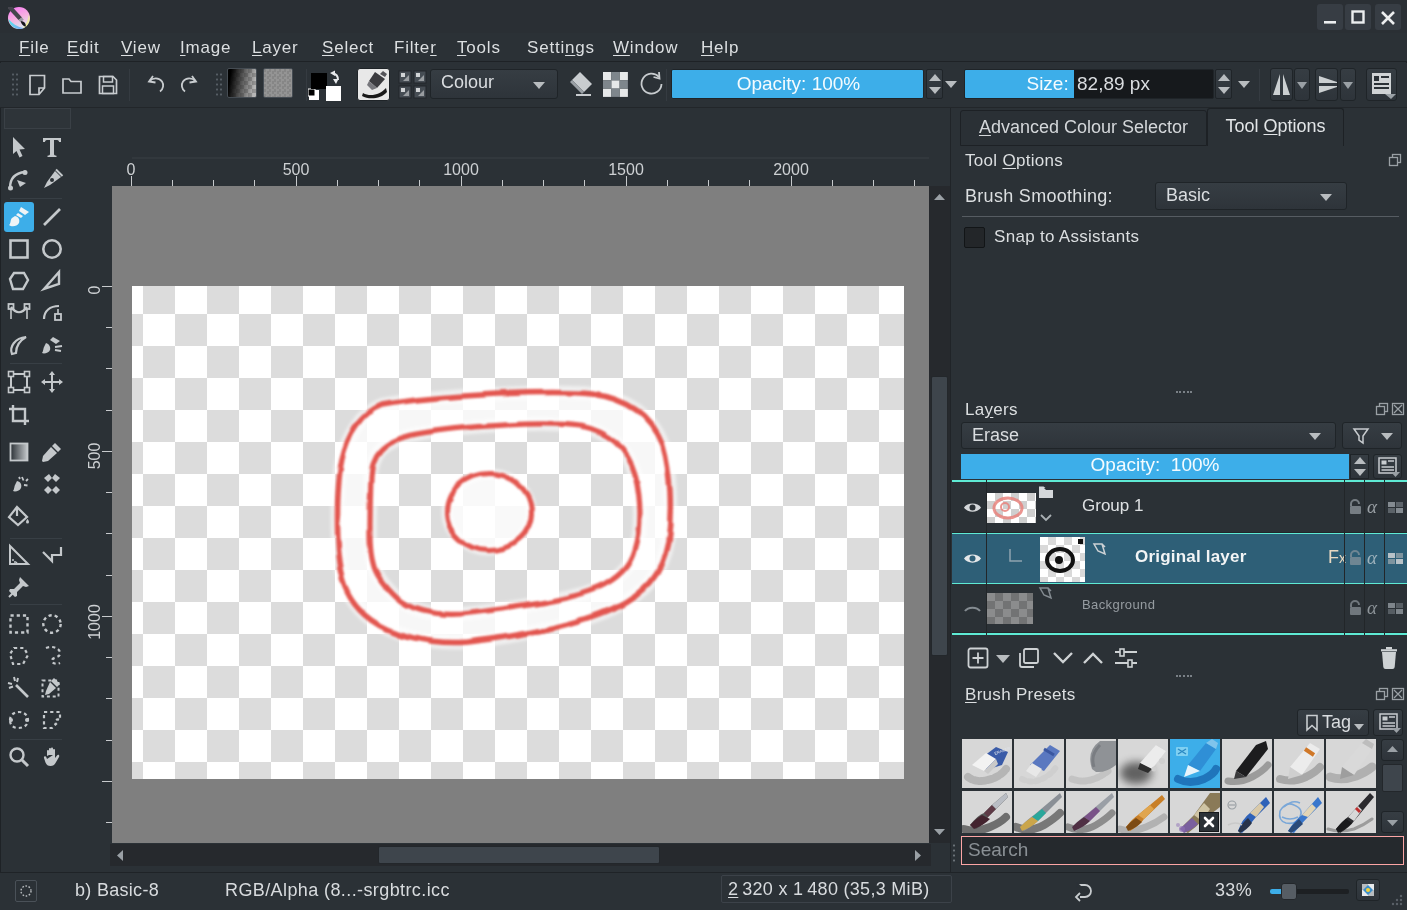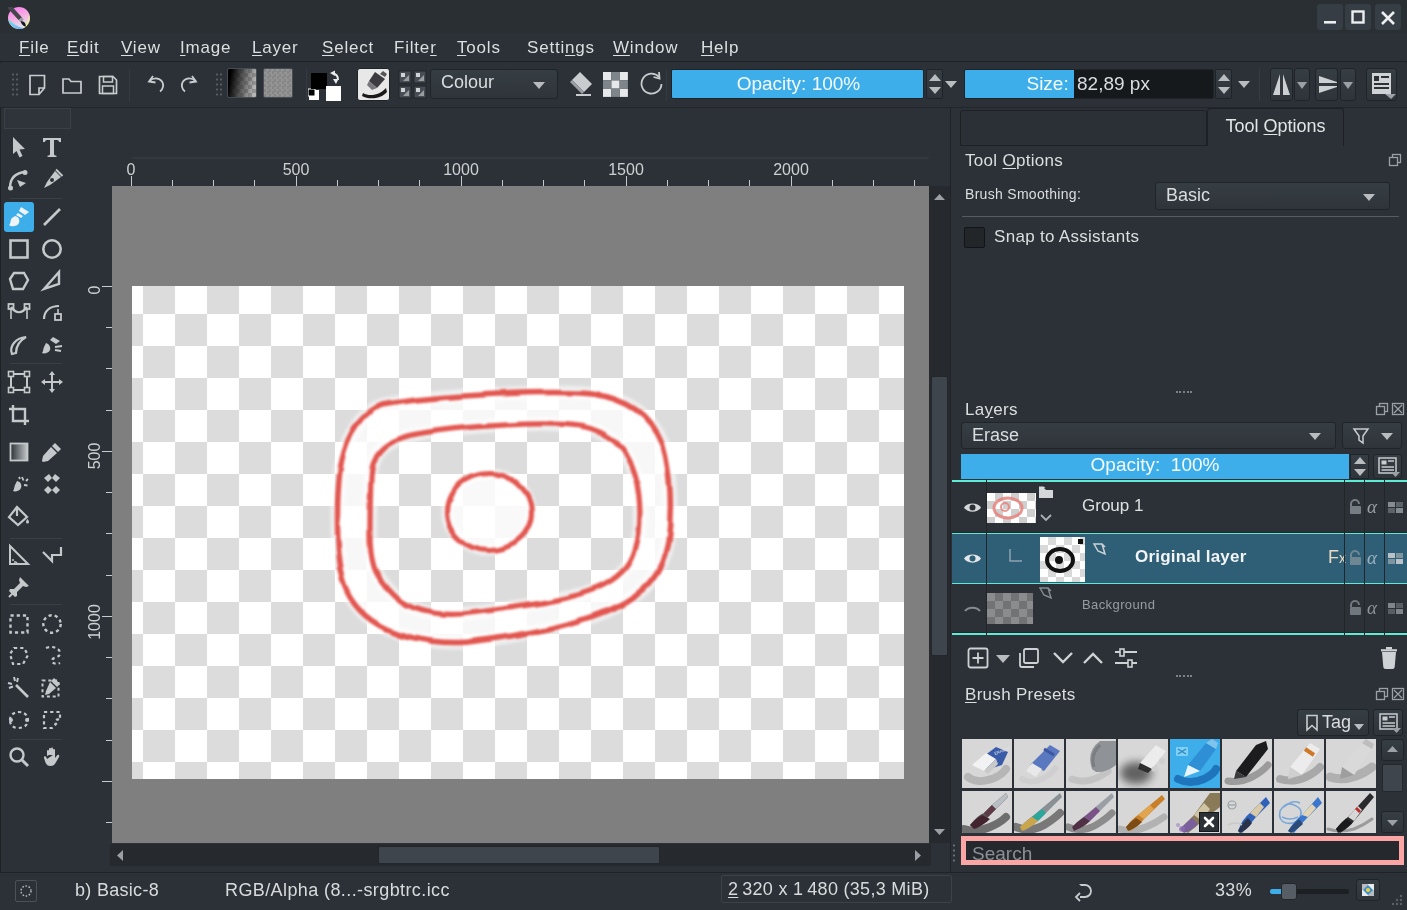--- a/index.html
+++ b/index.html
@@ -37,21 +37,21 @@
 #canvas { left:44px; top:178px; width:772px; height:493px; overflow:hidden;
   background-color:#fff;
   background-image:conic-gradient(#dcdcdc 90deg, #ffffff 90deg 180deg, #dcdcdc 180deg 270deg, #ffffff 270deg);
   background-size:64px 64px; background-position:-21px -4px; }
 
 .sbtrack { position:absolute; background:#26292d; }
 .sbthumb { position:absolute; background:#3e454c; border:1px solid #23272b; border-radius:2px; }
 
 #panel { left:950px; top:108px; width:457px; height:764px; background:#2b3136; border-left:1px solid #202428; }
 .dtitle { position:absolute; font-size:17px; letter-spacing:0.3px; color:#dcdfe1; }
-.field { position:absolute; background:#25292d; border:5px solid #fca5a5; }
+.field { position:absolute; background:#25292d; border:1px solid #fca5a5; }
 
 #layerlist { position:absolute; left:1px; top:372px; width:456px; height:155px; background:#5eead4; }
 .lrow { position:absolute; left:0; width:456px; }
 
 .tile { position:absolute; width:50px; background:#d7d7d7; overflow:hidden; }
 
 #statusbar { left:0; top:872px; width:1407px; height:38px; background:#2b3136; border-top:1px solid #1f2327; font-size:17px; letter-spacing:0.3px; }
 </style>
 </head>
 <body>
@@ -559,30 +559,31 @@
   <svg class="abs" style="left:821px;top:739px" width="17" height="17">
       <path d="M6 3 L12 8.5 L6 14 Z" fill="#9aa0a5"></path>
     </svg>
 </div>
 
 <div id="panel" class="abs">
   <div class="abs" style="left:1px;top:377px;width:3px;height:28px;background-image:radial-gradient(circle,#6b7278 1px,transparent 1.2px);background-size:4px 5px"></div>
   <div class="abs" style="left:1px;top:735px;width:3px;height:20px;background-image:radial-gradient(circle,#6b7278 1px,transparent 1.2px);background-size:4px 5px"></div>
 
   <div class="abs" style="left:9px;top:2px;width:247px;height:36px;background:#2a3035;border:1px solid #1d2125;border-radius:3px 3px 0 0"></div>
+  <div class="abs" style="left:9px;top:2px;width:247px;height:35px;text-align:center;padding-top:7px;font-size:18px;color:#d4d7da"><u>A</u>dvanced Colour Selector</div>
   <div class="abs" style="left:256px;top:0;width:137px;height:38px;background:#2b3136;border:1px solid #1d2125;border-bottom:none;border-radius:3px 3px 0 0"></div>
   <div class="abs" style="left:256px;top:8px;width:137px;text-align:center;font-size:18px;color:#e2e5e7">Tool <u>O</u>ptions</div>
 
   <div class="dtitle" style="left:14px;top:43px">Tool <u>O</u>ptions</div>
   <svg class="abs" style="left:437px;top:45px" width="14" height="14" viewBox="0 0 14 14">
       <rect x="4.5" y="1.5" width="8" height="8" fill="none" stroke="#9aa0a5" stroke-width="1.3"></rect>
       <rect x="1.5" y="4.5" width="8" height="8" fill="#2b3136" stroke="#9aa0a5" stroke-width="1.3"></rect>
     </svg>
-  <div class="abs" style="left:14px;top:78px;font-size:14px;letter-spacing:0.3px;color:#dcdfe1">Brush Smoothing:</div>
-  <div class="combo" style="left:204px;top:74px;width:235px;height:28px">
+  <div class="abs" style="left:14px;top:78px;font-size:18px;letter-spacing:0.3px;color:#dcdfe1">Brush Smoothing:</div>
+  <div class="combo" style="left:204px;top:74px;width:192px;height:28px">
     <div class="ctext" style="top:2px">Basic</div>
     <div class="carrow" style="right:14px;top:11px"></div>
   </div>
   <div class="abs" style="left:11px;top:108px;width:437px;height:1px;background:#565c62"></div>
   <div class="abs" style="left:13px;top:119px;width:21px;height:21px;background:#232629;border:1px solid #121517;border-radius:2px"></div>
   <div class="abs" style="left:43px;top:119px;font-size:17px;letter-spacing:0.3px;color:#dcdfe1">Snap to Assistants</div>
 
   <div class="abs" style="left:225px;top:283px;width:16px;height:2px;border-top:2px dotted #7a8187"></div>
 
   <div class="dtitle" style="left:14px;top:292px">La<u>y</u>ers</div>

